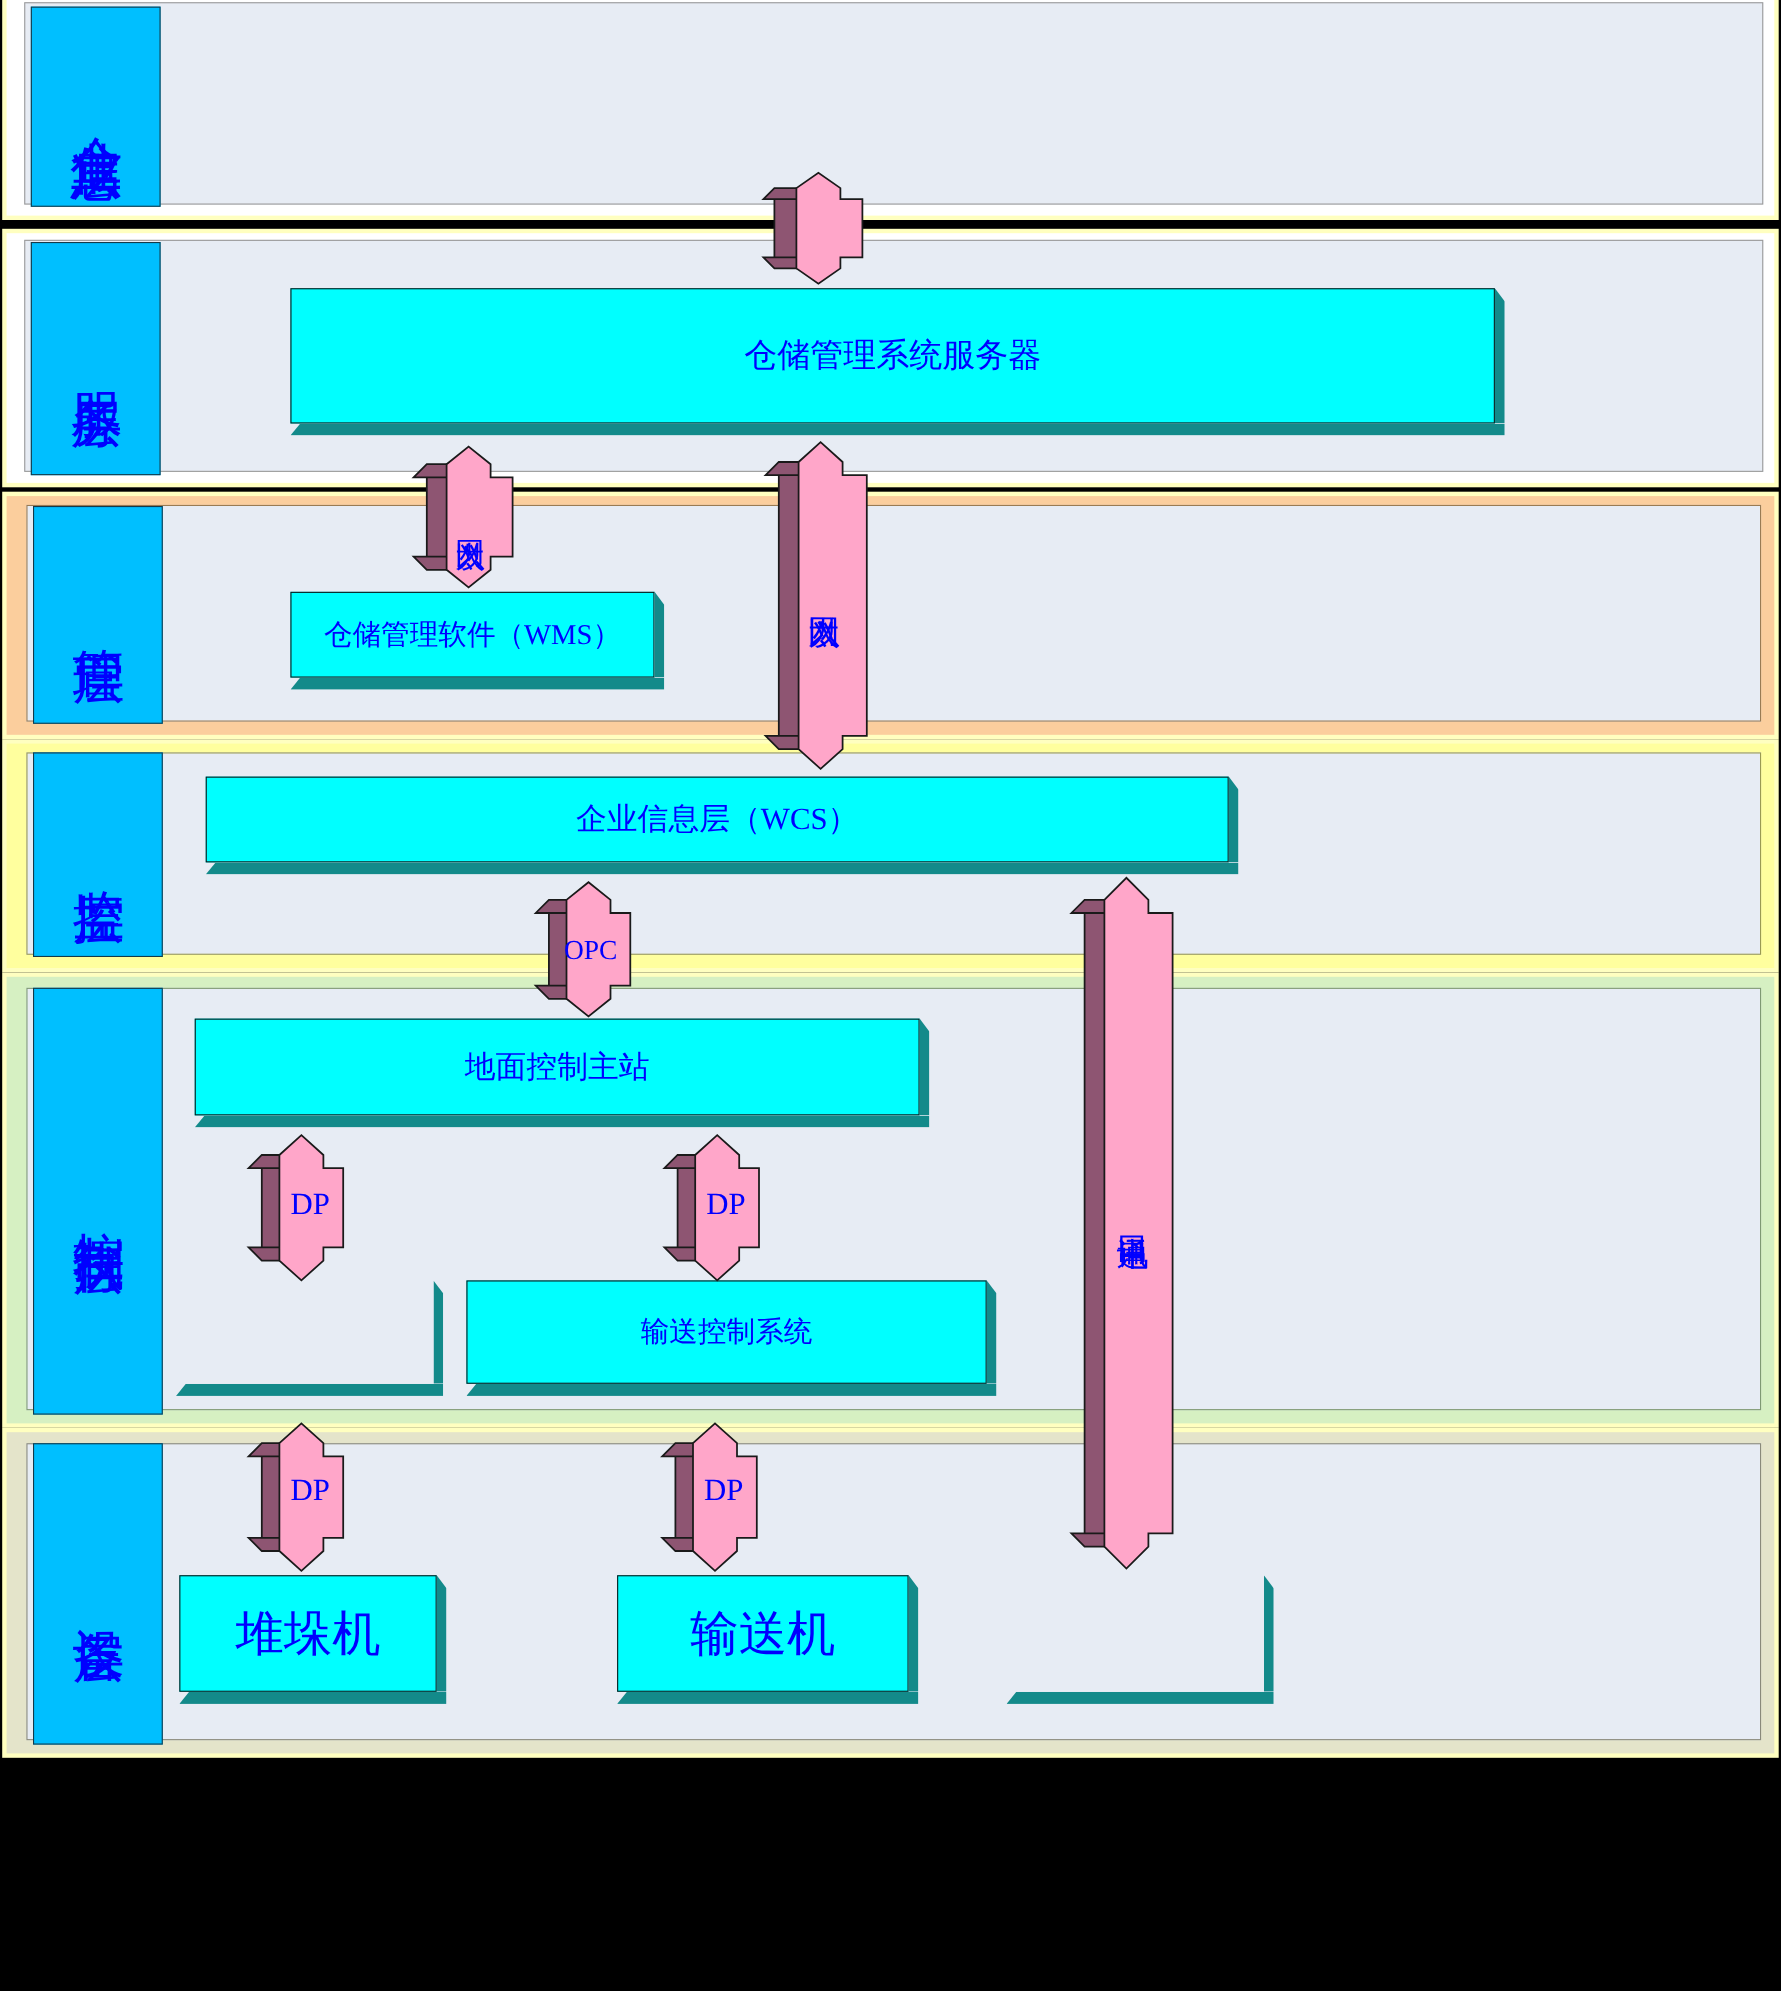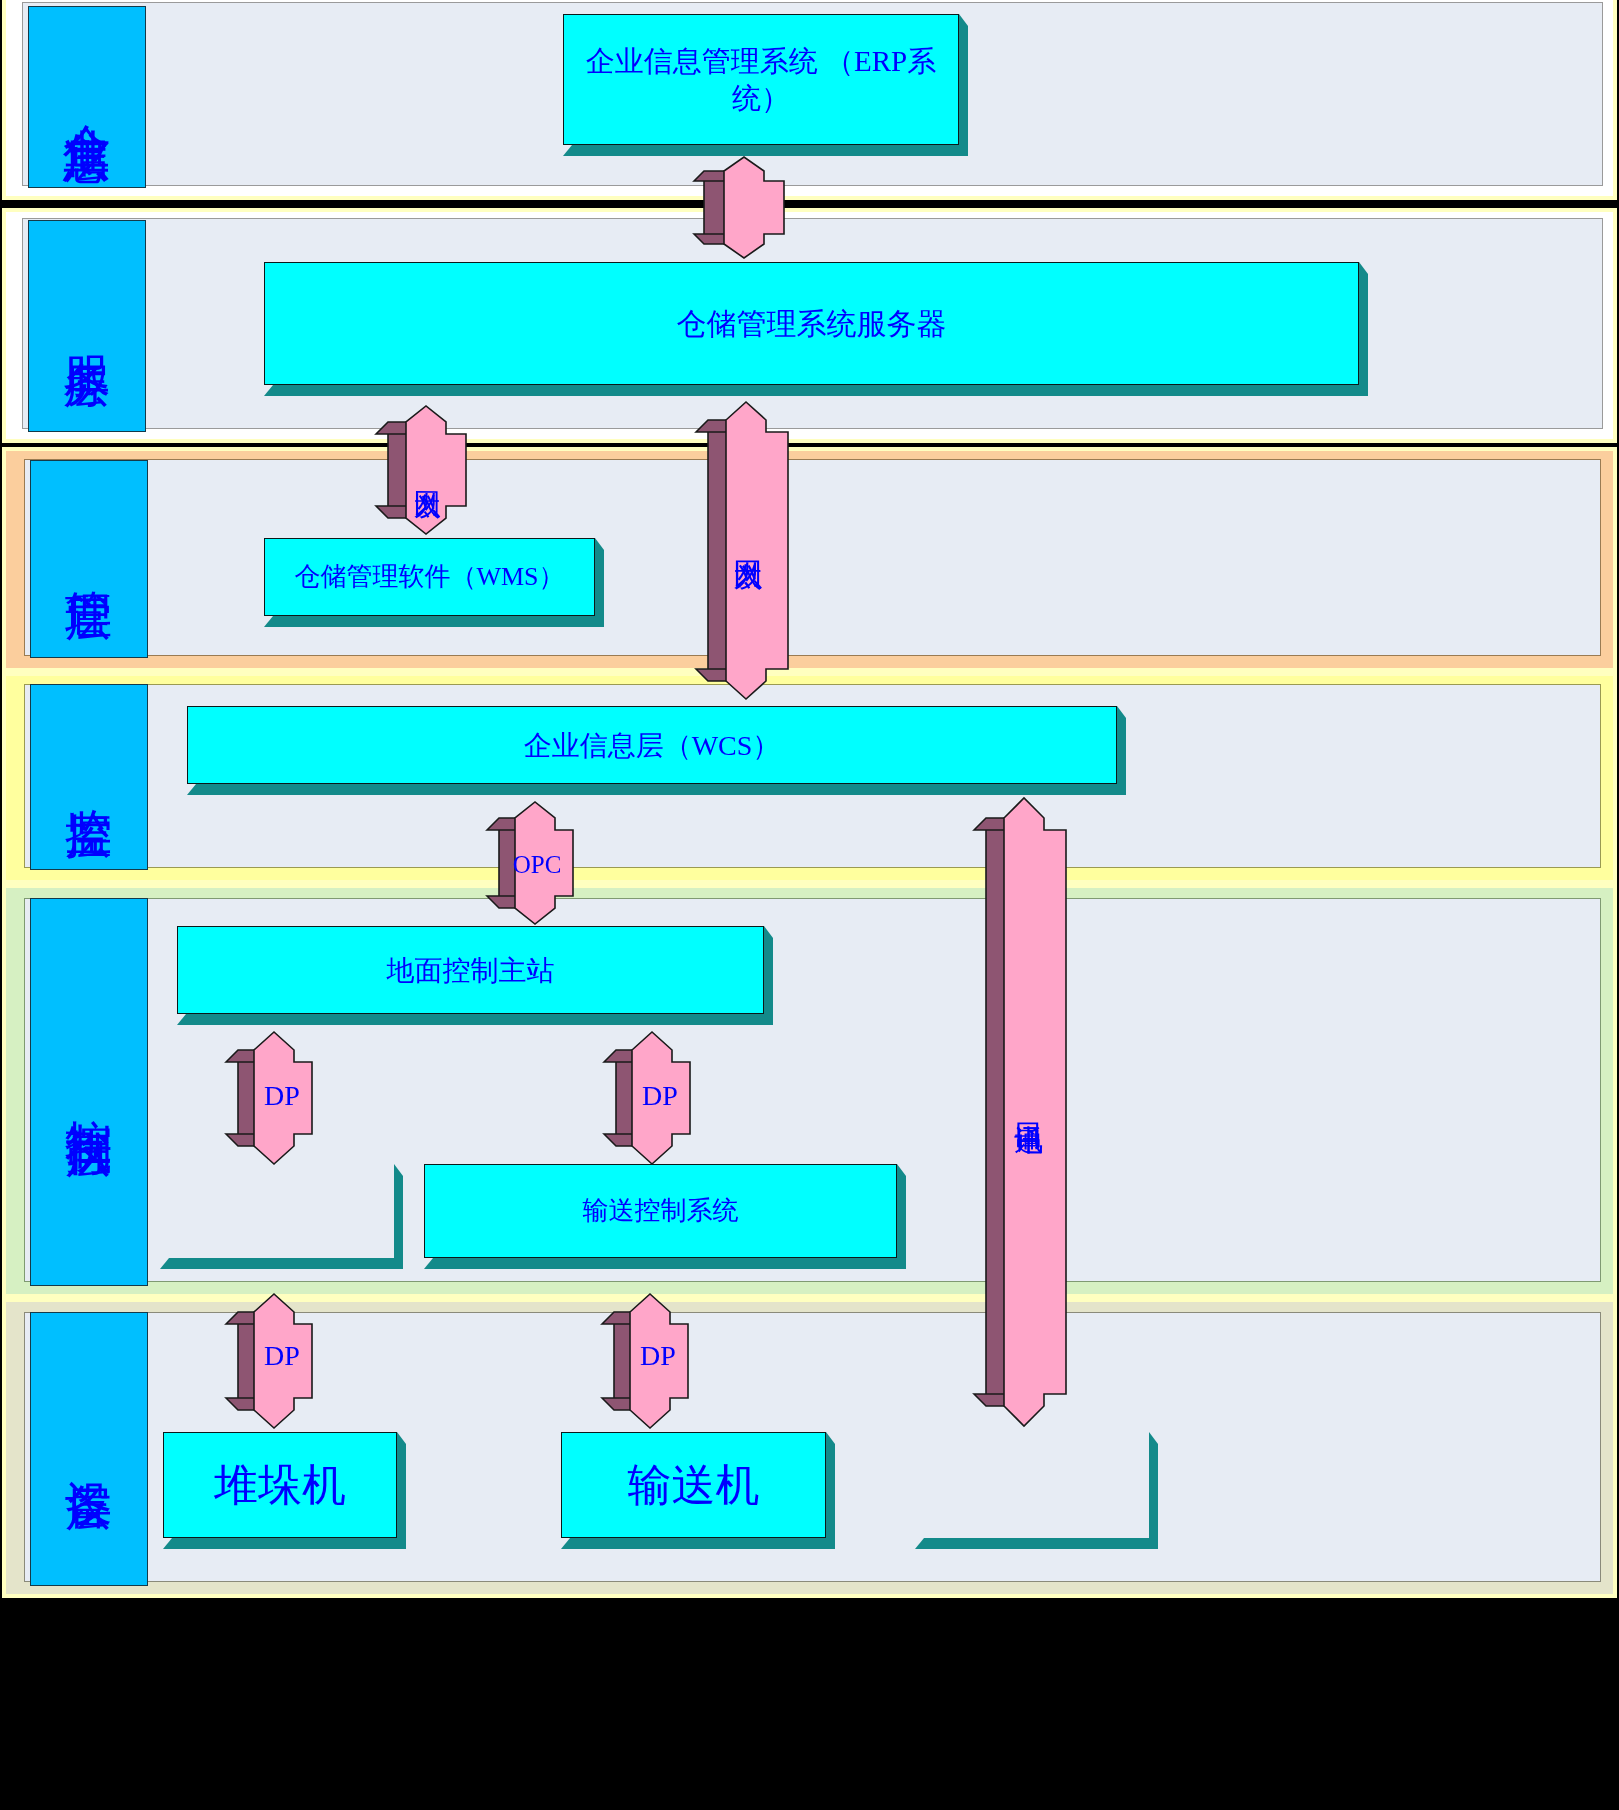--- a/index.html
+++ b/index.html
@@ -98,28 +98,20 @@
   </div>
 
   <div class="labelcol" style="left:30px;top:898px;width:118px;height:388px;border:1px solid #143a4a;">
     <span class="vtext">控制执行层</span>
   </div>
 
   <div class="labelcol" style="left:30px;top:1312px;width:118px;height:274px;border:1px solid #143a4a;">
     <span class="vtext">设备层</span>
   </div>
 
-  <div class="box" style="left:563px;top:14px;width:405px;height:142px;">
-    <div class="face">
-      <span style="font-size:29px;">企业信息管理系统
-（ERP系统）</span>
-    </div>
-    <div class="sideR"></div>
-    <div class="sideB"></div>
-  </div>
 
   <div class="box" style="left:264px;top:262px;width:1104px;height:134px;">
     <div class="face">
       <span style="font-size:30px;">仓储管理系统服务器</span>
     </div>
     <div class="sideR"></div>
     <div class="sideB"></div>
   </div>
 
   <div class="box" style="left:264px;top:538px;width:340px;height:89px;">
@@ -131,21 +123,21 @@
   </div>
 
   <div class="box" style="left:187px;top:706px;width:939px;height:89px;">
     <div class="face">
       <span style="font-size:28px;">企业信息层（WCS）</span>
     </div>
     <div class="sideR"></div>
     <div class="sideB"></div>
   </div>
 
-  <div class="box" style="left:177px;top:926px;width:596px;height:99px;">
+  <div class="box" style="left:177px;top:926px;width:668px;height:99px;">
     <div class="face">
       <span style="font-size:28px;">地面控制主站</span>
     </div>
     <div class="sideR"></div>
     <div class="sideB"></div>
   </div>
 
   <div class="box" style="left:160px;top:1164px;width:243px;height:105px;">
     <div class="sideR"></div>
     <div class="sideB"></div>

